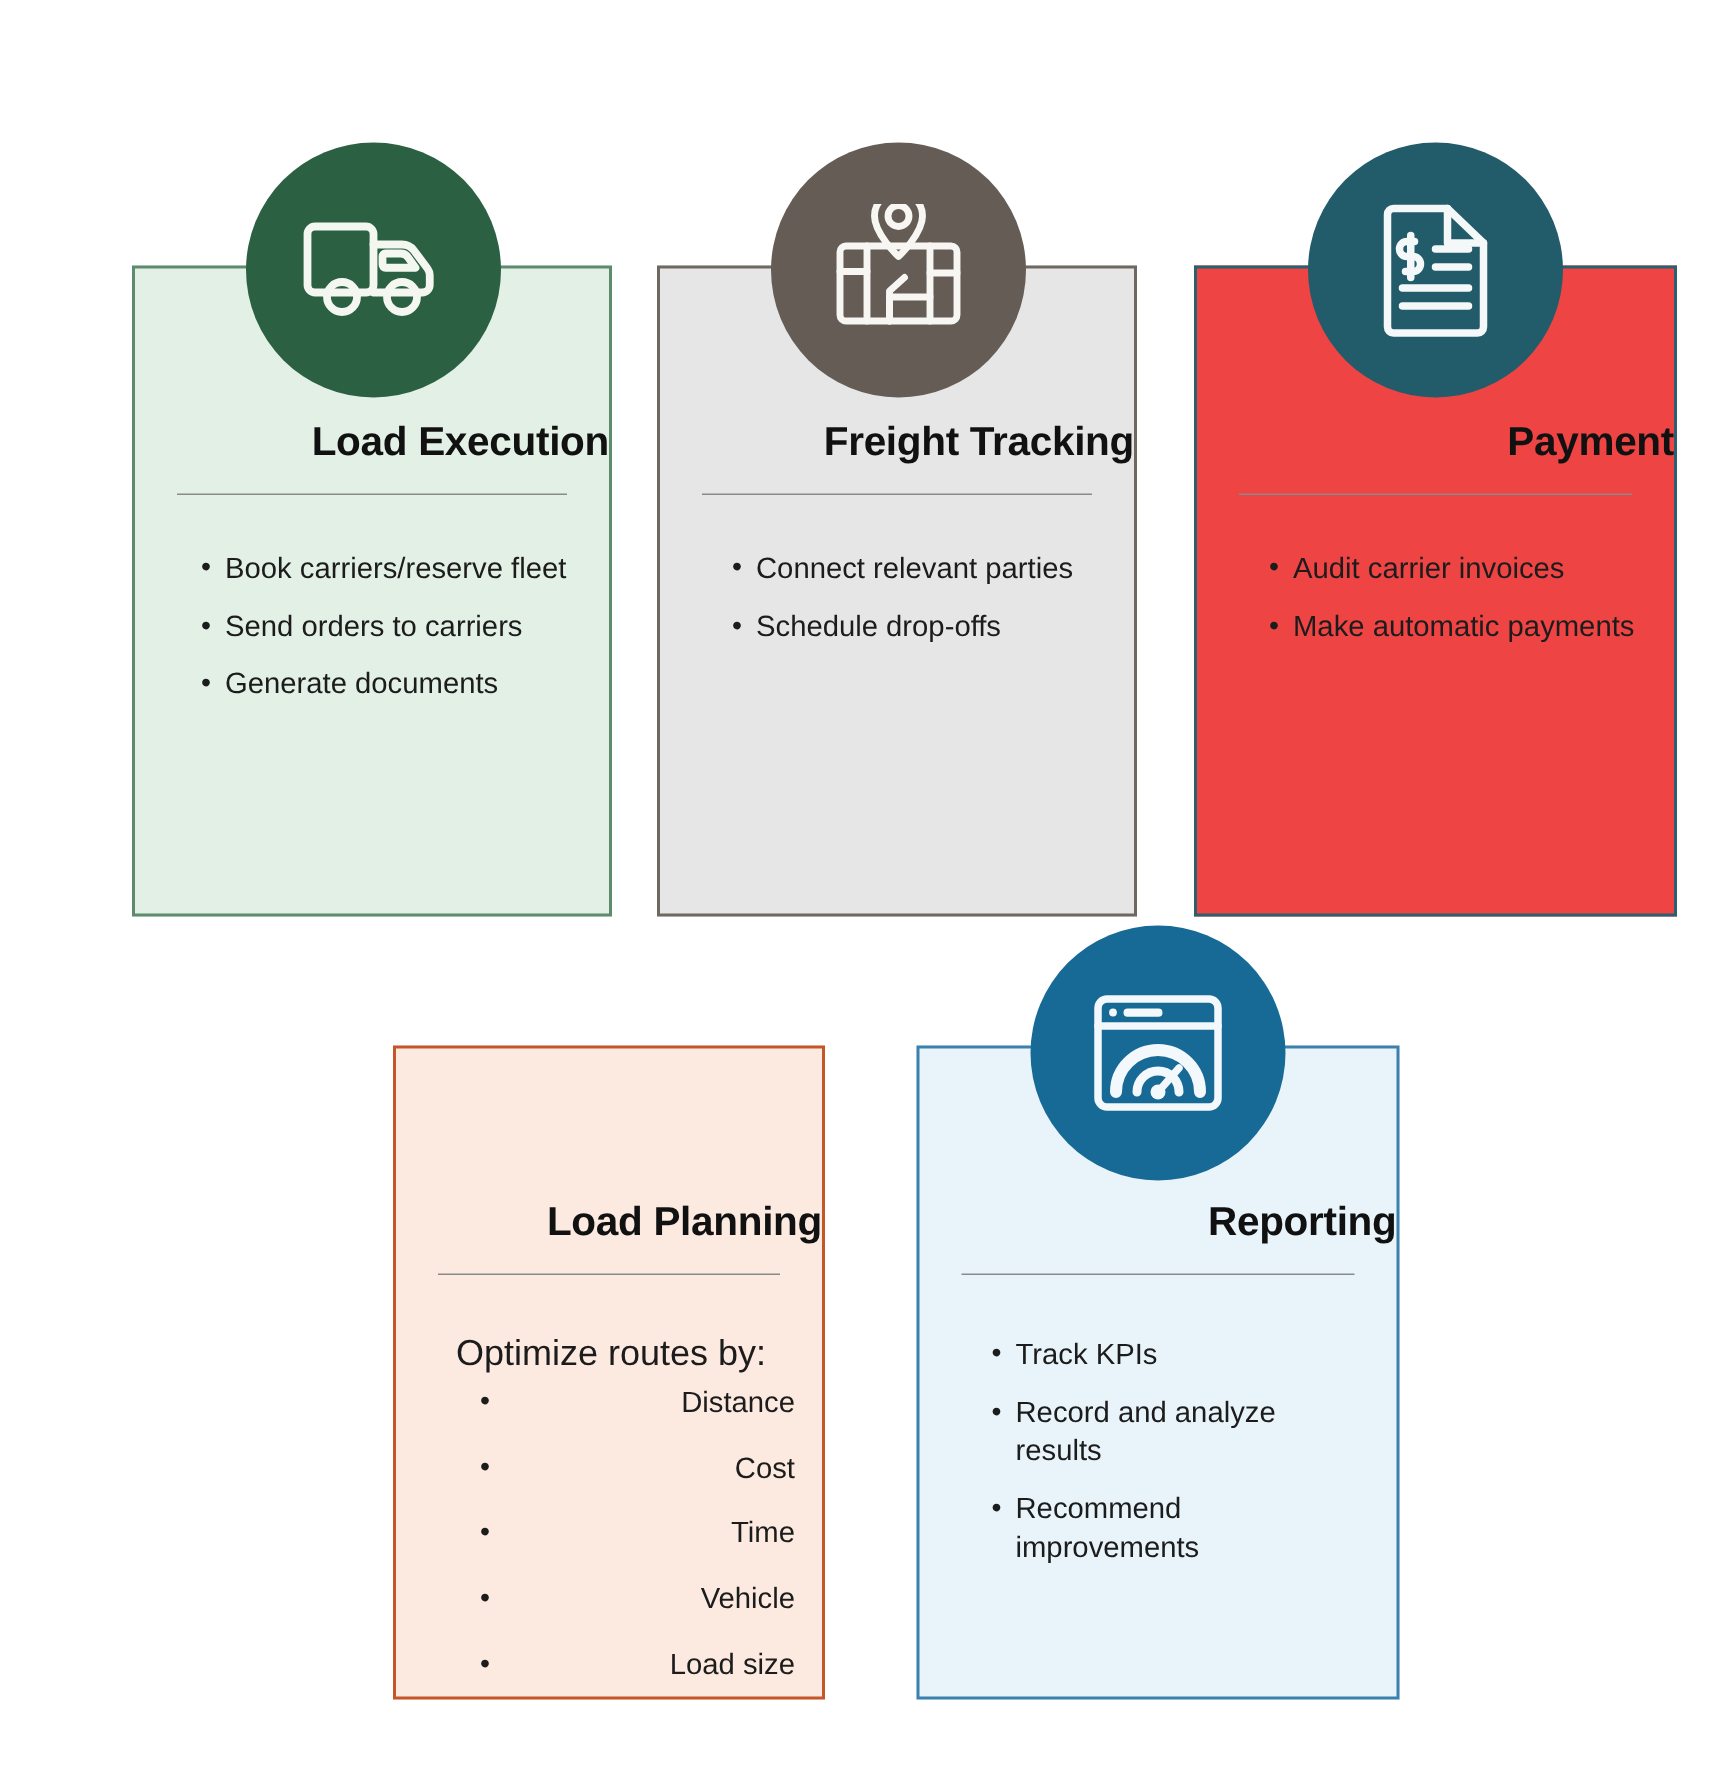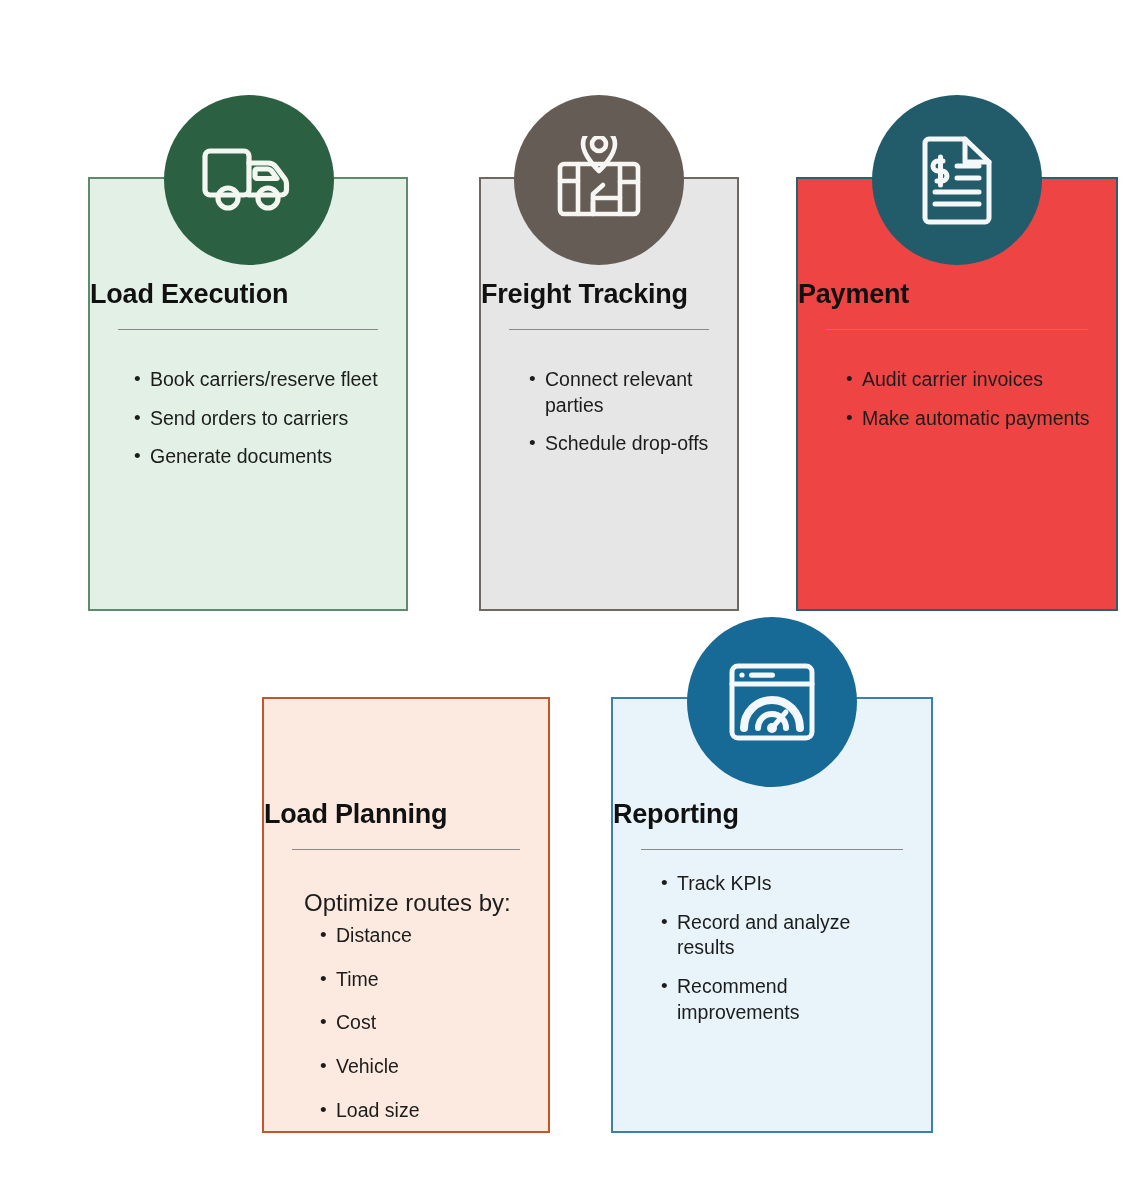--- a/index.html
+++ b/index.html
@@ -27,21 +27,21 @@
     position: absolute;
     box-sizing: border-box;
     border-style: solid;
     border-width: 2px;
   }
 
   .card-title {
     position: absolute;
     left: 0;
     width: 100%;
-    text-align: left;
+    text-align: right;
     font-weight: bold;
     font-size: 27px;
     letter-spacing: -0.2px;
     color: #111111;
     white-space: nowrap;
   }
 
   .divider {
     position: absolute;
     height: 0;
@@ -83,21 +83,21 @@
     border-radius: 50%;
     display: flex;
     align-items: center;
     justify-content: center;
   }
   .badge svg { display: block; }
 
   
   
   #card-load-execution  { left: 88px;  top: 177px; width: 320px; height: 434px; }
-  #card-freight-tracking{ left: 438px; top: 177px; width: 260px; height: 434px; margin-left: 41px; }
+  #card-freight-tracking{ left: 438px; top: 177px; width: 320px; height: 434px; }
   #card-payment         { left: 796px; top: 177px; width: 322px; height: 434px; }
   
   #card-load-planning   { left: 262px; top: 697px; width: 288px; height: 436px; }
   #card-reporting       { left: 611px; top: 697px; width: 322px; height: 436px; padding-left: 40px; }
 
   
   #badge-load-execution  { left: 164px; top: 95px;  width: 170px; height: 170px; background: #2B6142; }
   #badge-freight-tracking{ left: 514px; top: 95px;  width: 170px; height: 170px; background: #655D55; }
   #badge-payment         { left: 872px; top: 95px;  width: 170px; height: 170px; background: #225C6B; }
   #badge-load-planning   { left: 338px; top: 617px; width: 170px; height: 170px; background: #B4542A; }
@@ -115,23 +115,23 @@
   #card-freight-tracking .divider { left: 28px; right: 28px; top: 150px; }
   #card-payment         .divider { left: 28px; right: 28px; top: 150px; }
   #card-load-planning   .divider { left: 28px; right: 28px; top: 150px; }
   #card-reporting       .divider { left: 28px; right: 28px; top: 150px; }
 
   
   #card-load-execution  .bullets { left: 44px; right: 18px; top: 188px; }
   #card-freight-tracking .bullets { left: 48px; right: 18px; top: 188px; }
   #card-payment         .bullets { left: 48px; right: 18px; top: 188px; }
   #card-load-planning   .lead-line { left: 40px; top: 188px; }
-  #card-load-planning   .bullets { left: 56px; right: 18px; top: 224px; }
+  #card-load-planning   .bullets { left: 56px; right: 18px; top: 224px; text-align: right; }
   #card-load-planning   .bullets li { margin-bottom: 18px; }
-  #card-reporting       .bullets { left: 48px; right: 18px; top: 172px; }
+  #card-reporting       .bullets { left: 48px; right: 18px; top: 192px; }
 </style>
 </head>
 <body>
 
 <div class="stage">
 
   <div class="card" id="card-load-execution" style="background: rgb(227, 240, 229); border-color: rgb(94, 139, 110);">
     <div class="card-title">Load Execution</div>
     <div class="divider"></div>
     <ul class="bullets">
@@ -199,22 +199,22 @@
       </svg>
     </span>
   </div>
 
   <div class="card" id="card-load-planning" style="background: rgb(252, 234, 224); border-color: rgb(196, 86, 42);">
     <div class="card-title">Load Planning</div>
     <div class="divider"></div>
     <div class="lead-line">Optimize routes by:</div>
     <ul class="bullets">
       <li>Distance</li>
+      <li>Cost</li>
       <li>Time</li>
-      <li>Cost</li>
       <li>Vehicle</li>
       <li>Load size</li>
     </ul>
   </div>
 
   <div class="card" id="card-reporting" style="background: rgb(232, 244, 250); border-color: rgb(60, 128, 174);">
     <div class="card-title">Reporting</div>
     <div class="divider"></div>
     <ul class="bullets">
       <li>Track KPIs</li>

